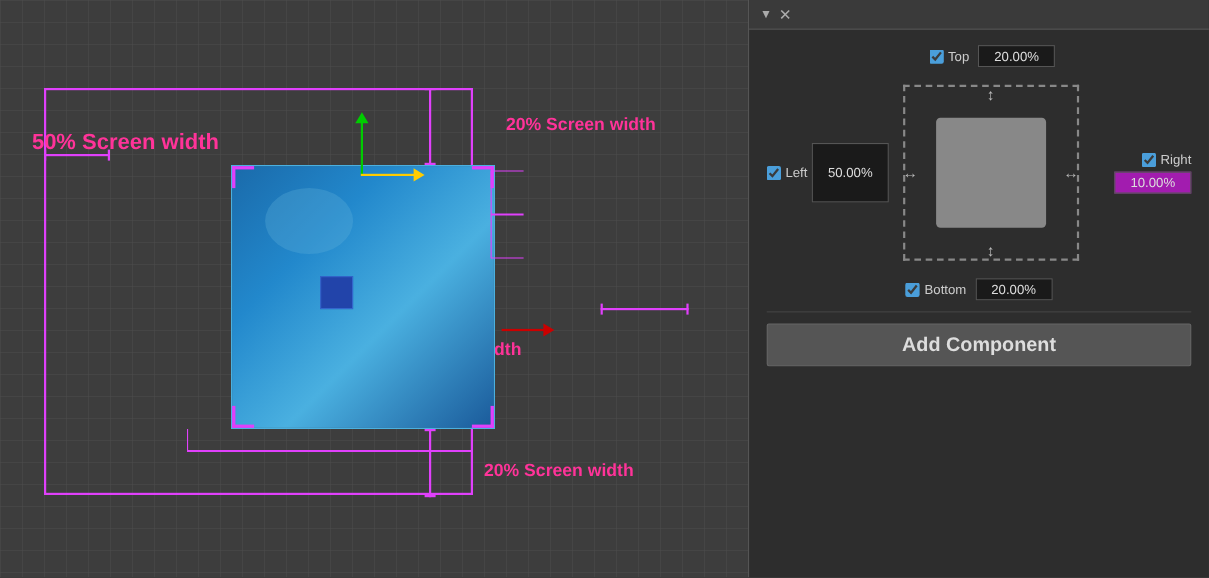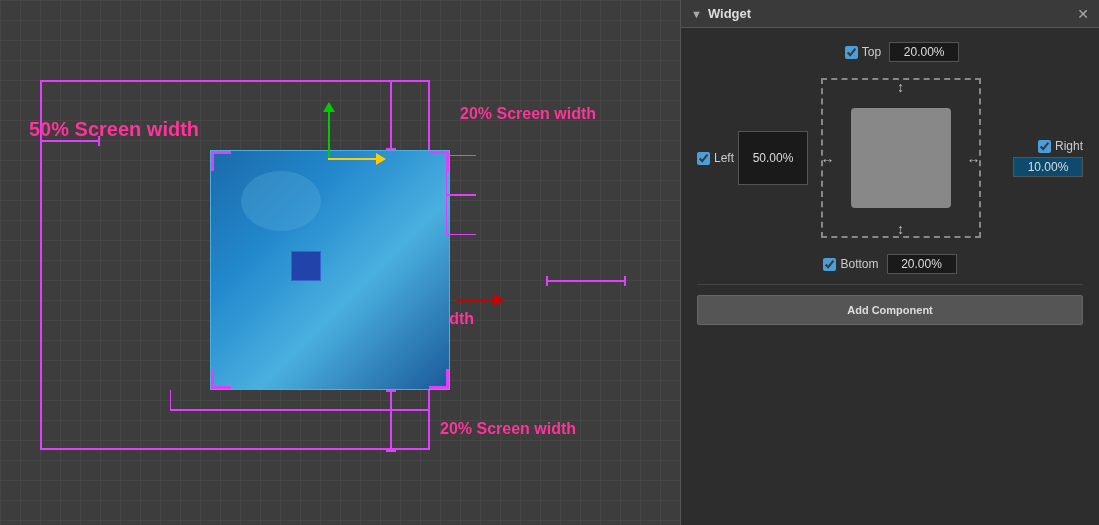--- a/index.html
+++ b/index.html
@@ -213,21 +213,21 @@
 
     .right-constraint .checkbox-label {
       display: flex;
       align-items: center;
       gap: 4px;
       color: #ccc;
       font-size: 12px;
     }
 
     .right-constraint .value-box {
-      background: #0c4a6e;
+      background: #a21caf;
       border: 1px solid #555;
       color: #ddd;
       font-size: 12px;
       padding: 2px 6px;
       width: 70px;
       text-align: center;
     }
 
     
     .bottom-row {
@@ -278,21 +278,21 @@
       gap: 5px;
       color: #ccc;
       font-size: 12px;
     }
 
     
     .add-component-btn {
       background: #555;
       border: 1px solid #666;
       color: #ddd;
-      font-size: 11px;
+      font-size: 18px;
       font-weight: bold;
       padding: 8px 0;
       width: 100%;
       cursor: pointer;
       text-align: center;
       border-radius: 2px;
     }
 
     
 
@@ -564,21 +564,20 @@
     <line x1="0" y1="20" x2="260" y2="20" stroke="#e040fb" stroke-width="2"></line>
     <line x1="260" y1="0" x2="260" y2="20" stroke="#e040fb" stroke-width="2"></line>
   </svg>
 
 </div>
 
 <div class="right-panel">
 
   <div class="panel-header">
     <span style="color:#aaa; cursor:pointer; font-size:11px;">▼</span>
-    <span class="panel-header-title">Widget</span>
     <button class="panel-close-btn">✕</button>
   </div>
 
   <div class="panel-content">
 
     <div class="top-row">
       <label class="checkbox-label">
         <input type="checkbox" checked="" style="">
         <span>Top</span>
       </label>

